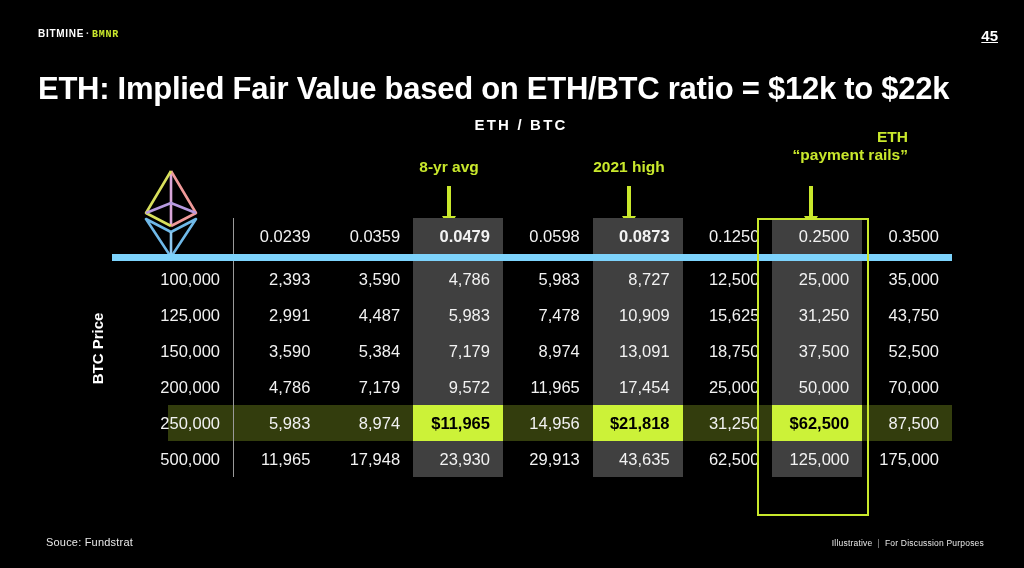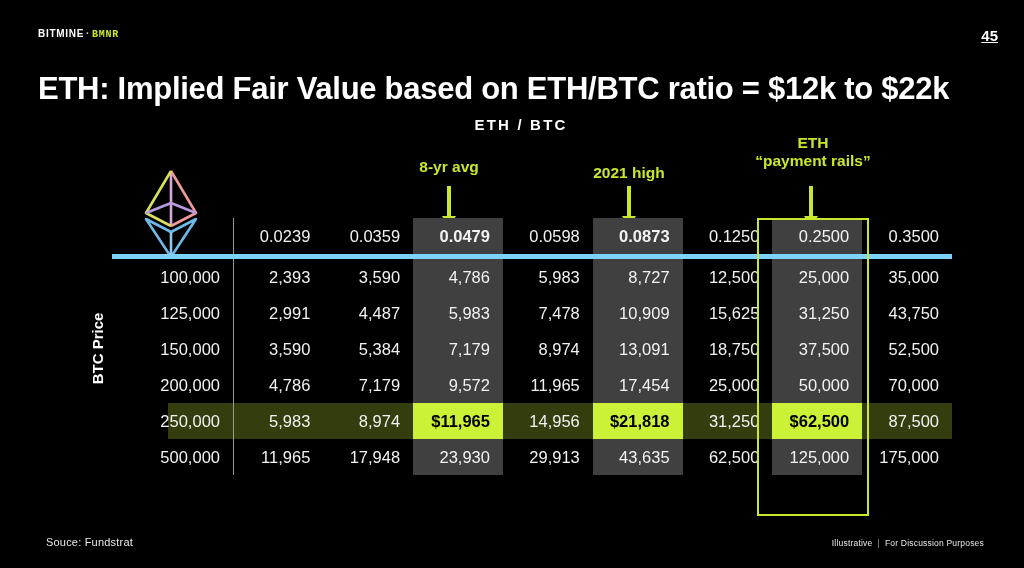--- a/index.html
+++ b/index.html
@@ -129,21 +129,21 @@
     vertical-align: middle;
     position: relative;
   }
   td.rowhead {
     width: 108px;
     padding-right: 14px;
     border-right: 1px solid #9a9a9a;
   }
   thead td { height: 44px; }
   thead td.rowhead { border-right: 1px solid #9a9a9a; }
-  tbody tr:first-child td { border-top: 5px solid #7dd3fc; }
+  tbody tr:first-child td { border-top: 7px solid #7dd3fc; }
 
   
   td.col-shade { background: #404040; }
   td.hdr-bright { color: #c9e82c; font-weight: bold; }
   
   tr.row-hl td { background: #333d0d; }
   tr.row-hl td.rowhead {
     background: linear-gradient(to right, #000 0, #000 46%, #333d0d 46%, #333d0d 100%);
   }
   td.cell-bright {
@@ -205,29 +205,29 @@
 <div id="axis-title-top">ETH / BTC</div>
 
 <div class="callout" style="left:374px; top:158px; width:150px;">
   <span>8-yr avg</span>
 </div>
 <div class="callout-arrow" style="left:447px; top:186px; height:42px;">
   <div class="arrow-shaft" style="height:32px;"></div>
   <div class="arrow-head" style="top:30px;"></div>
 </div>
 
-<div class="callout" style="left:552px; top:158px; width:154px;margin-top:6px;">
+<div class="callout" style="left:552px; top:158px; width:154px;">
   <span>2021 high</span>
 </div>
 <div class="callout-arrow" style="left:627px; top:186px; height:42px;">
   <div class="arrow-shaft" style="height:32px;"></div>
   <div class="arrow-head" style="top:30px;"></div>
 </div>
 
-<div class="callout" style="left:718px; top:134px; width:190px;">
+<div class="callout" style="left:718px; top:128px; width:190px;text-align:right;">
   <div>ETH</div>
   <div>“payment rails”</div>
 </div>
 <div class="callout-arrow" style="left:809px; top:186px; height:42px;">
   <div class="arrow-shaft" style="height:32px;"></div>
   <div class="arrow-head" style="top:30px;"></div>
 </div>
 
 <div id="eth-logo">
   <svg width="62" height="92" viewBox="0 0 62 92" xmlns="http://www.w3.org/2000/svg">

